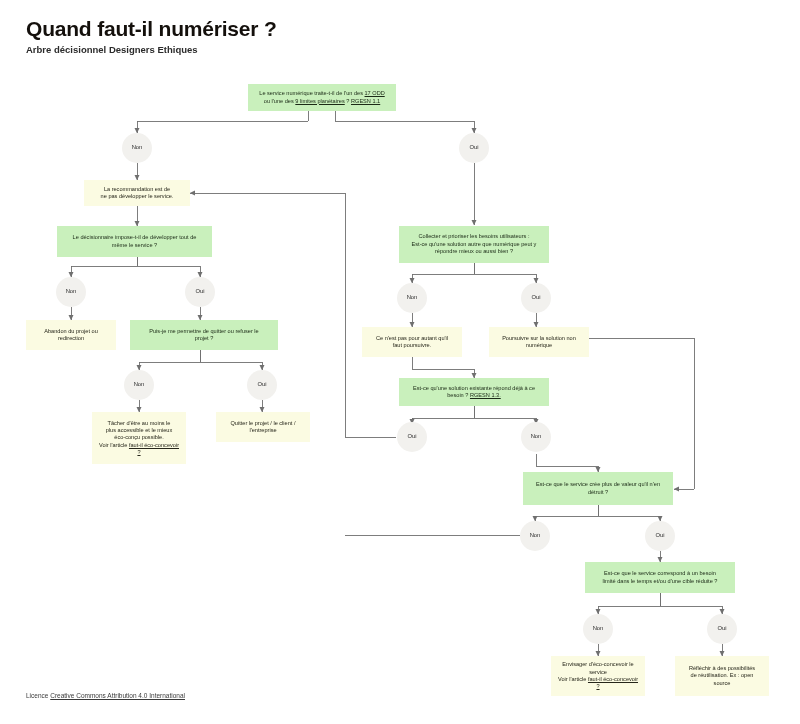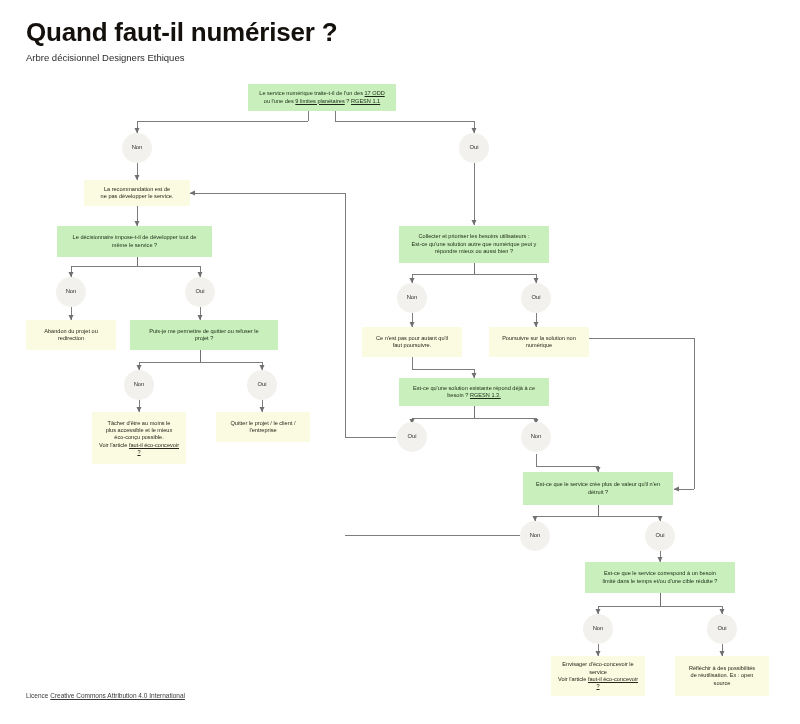--- a/index.html
+++ b/index.html
@@ -15,32 +15,32 @@
     overflow: hidden;
     font-family: "Liberation Sans", "DejaVu Sans", sans-serif;
     color: #1f1f1f;
     -webkit-font-smoothing: antialiased;
   }
 
   #page-title {
     position: absolute;
     left: 26px;
     top: 17px;
-    font-size: 26px;
+    font-size: 21px;
     font-weight: 700;
     letter-spacing: -0.2px;
     color: #14100c;
     white-space: nowrap;
   }
   #page-subtitle {
     position: absolute;
     left: 26px;
-    top: 52px;
+    top: 44px;
     font-size: 9.5px;
-    font-weight: 400;
+    font-weight: 700;
     color: #2b2b2b;
     white-space: nowrap;
   }
   #page-footer {
     position: absolute;
     left: 26px;
     top: 692px;
     font-size: 6.5px;
     color: #3a3a3a;
     white-space: nowrap;

